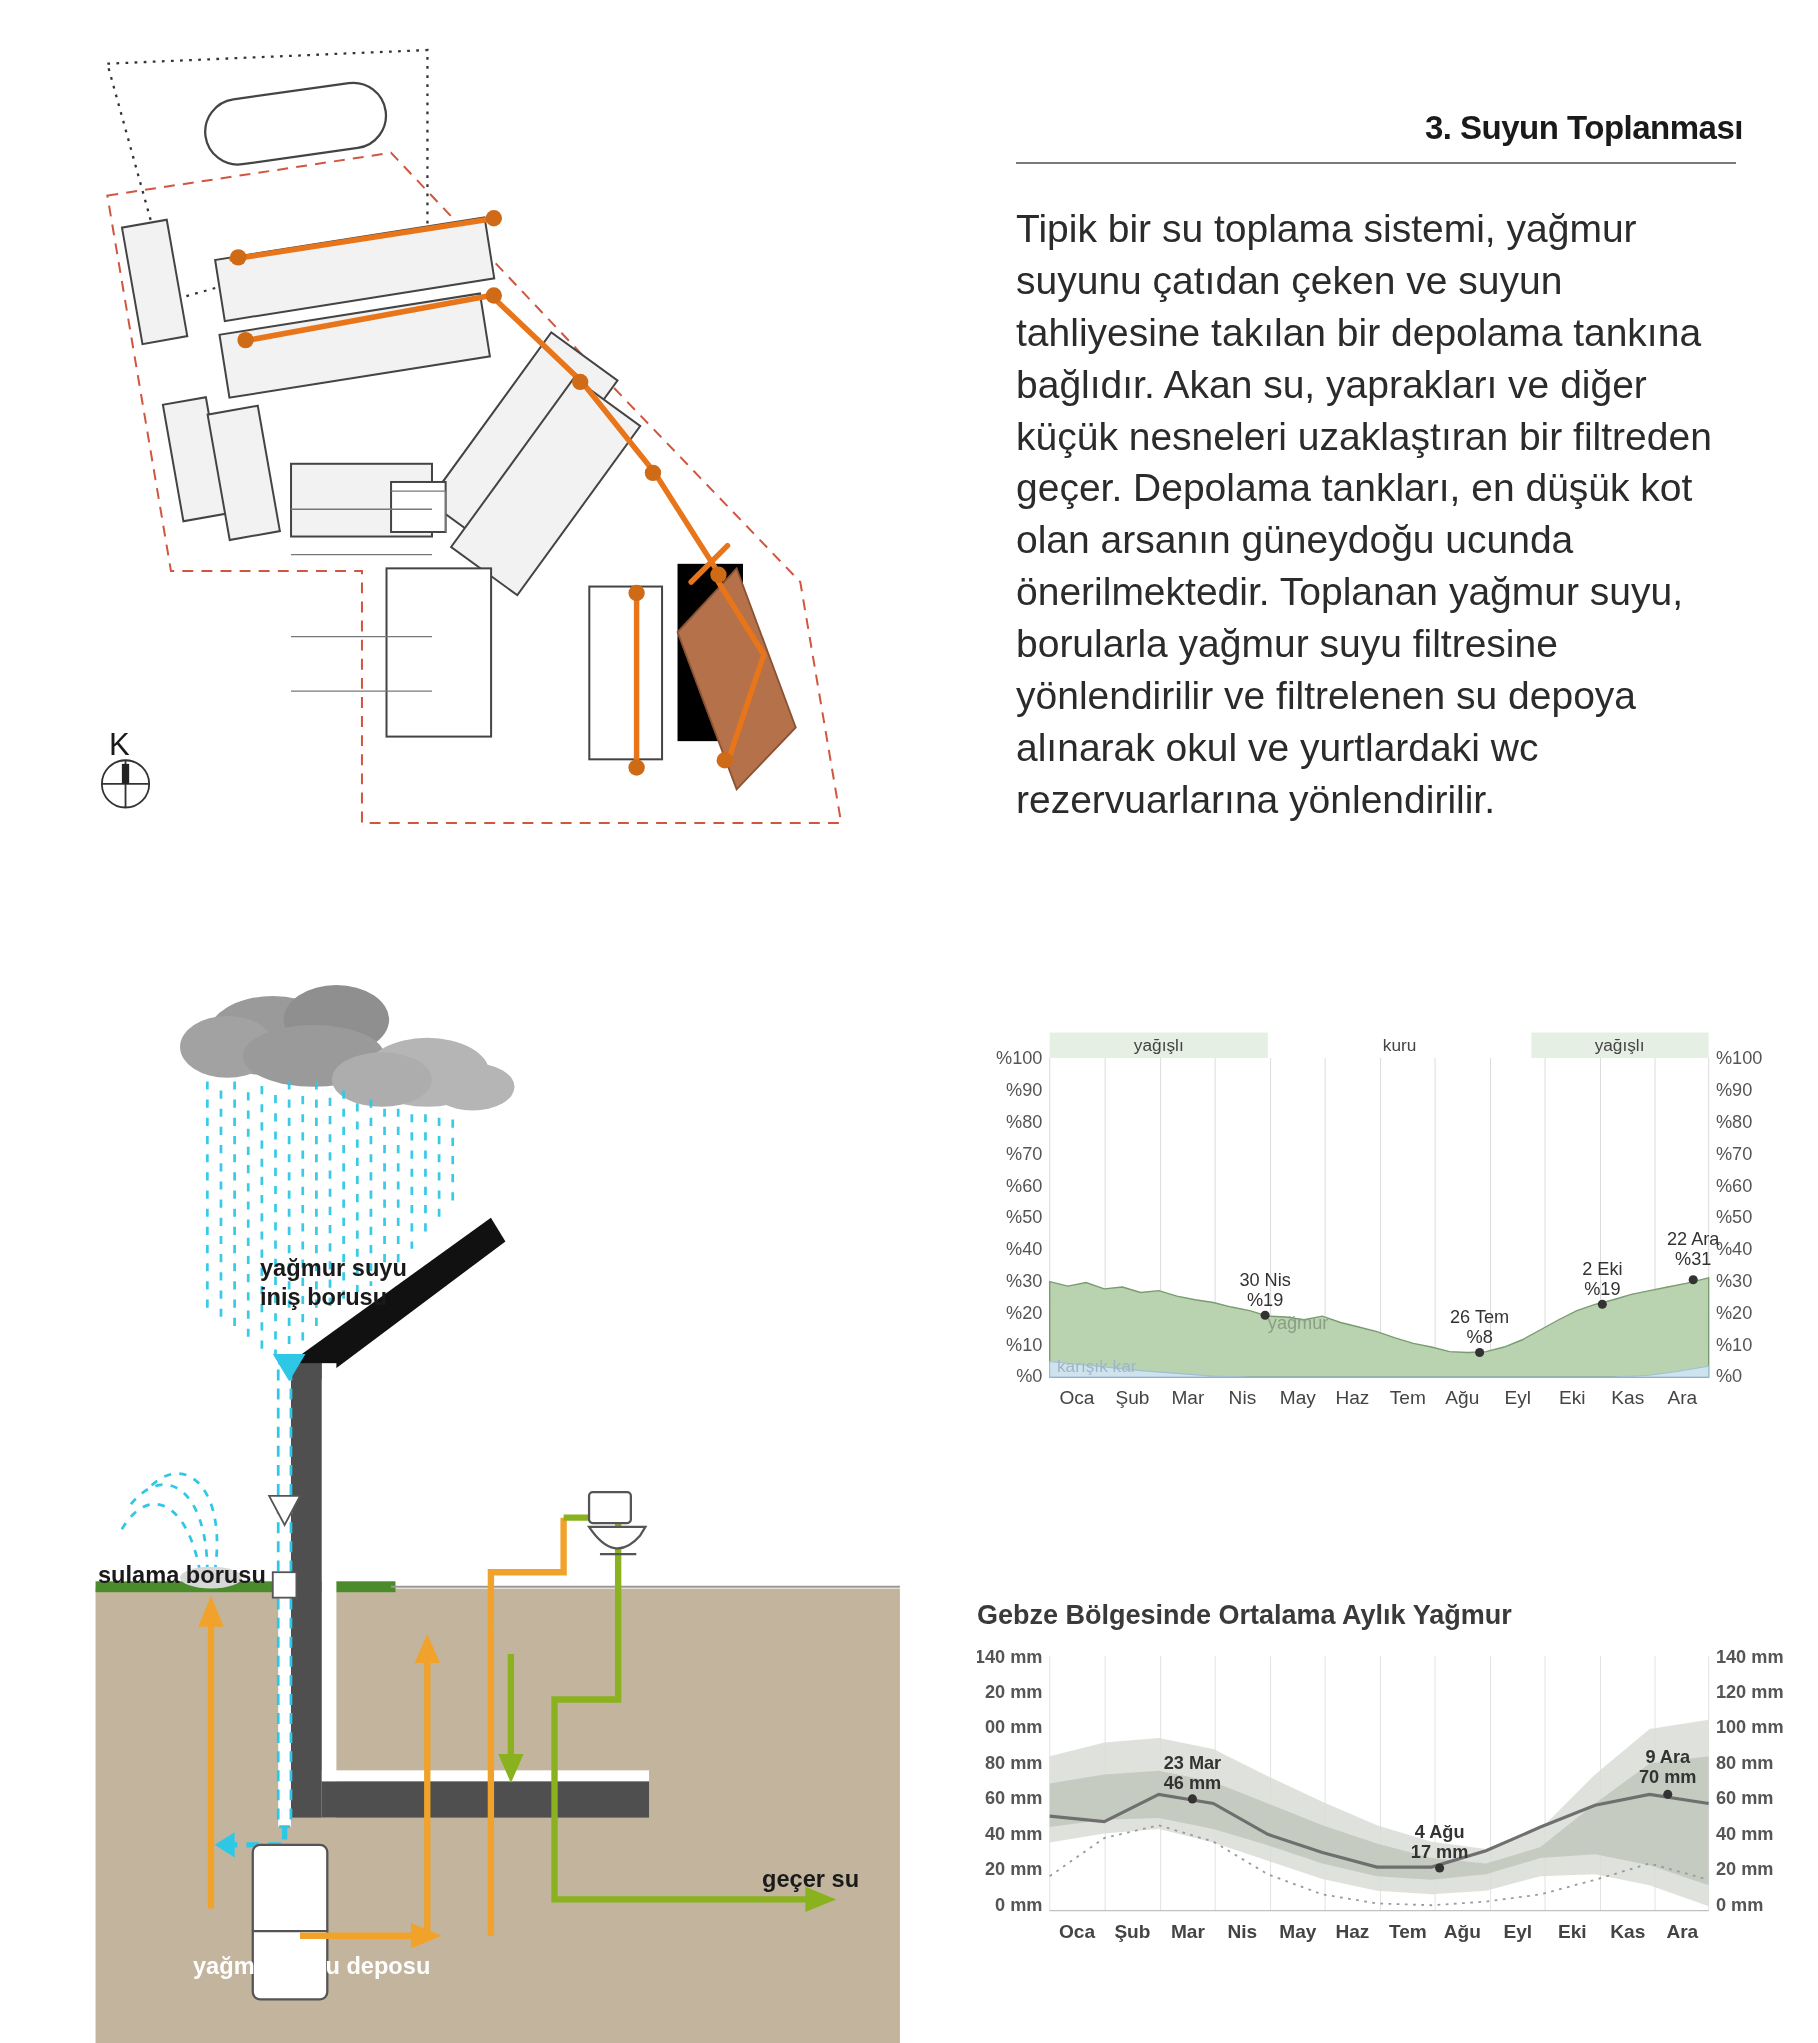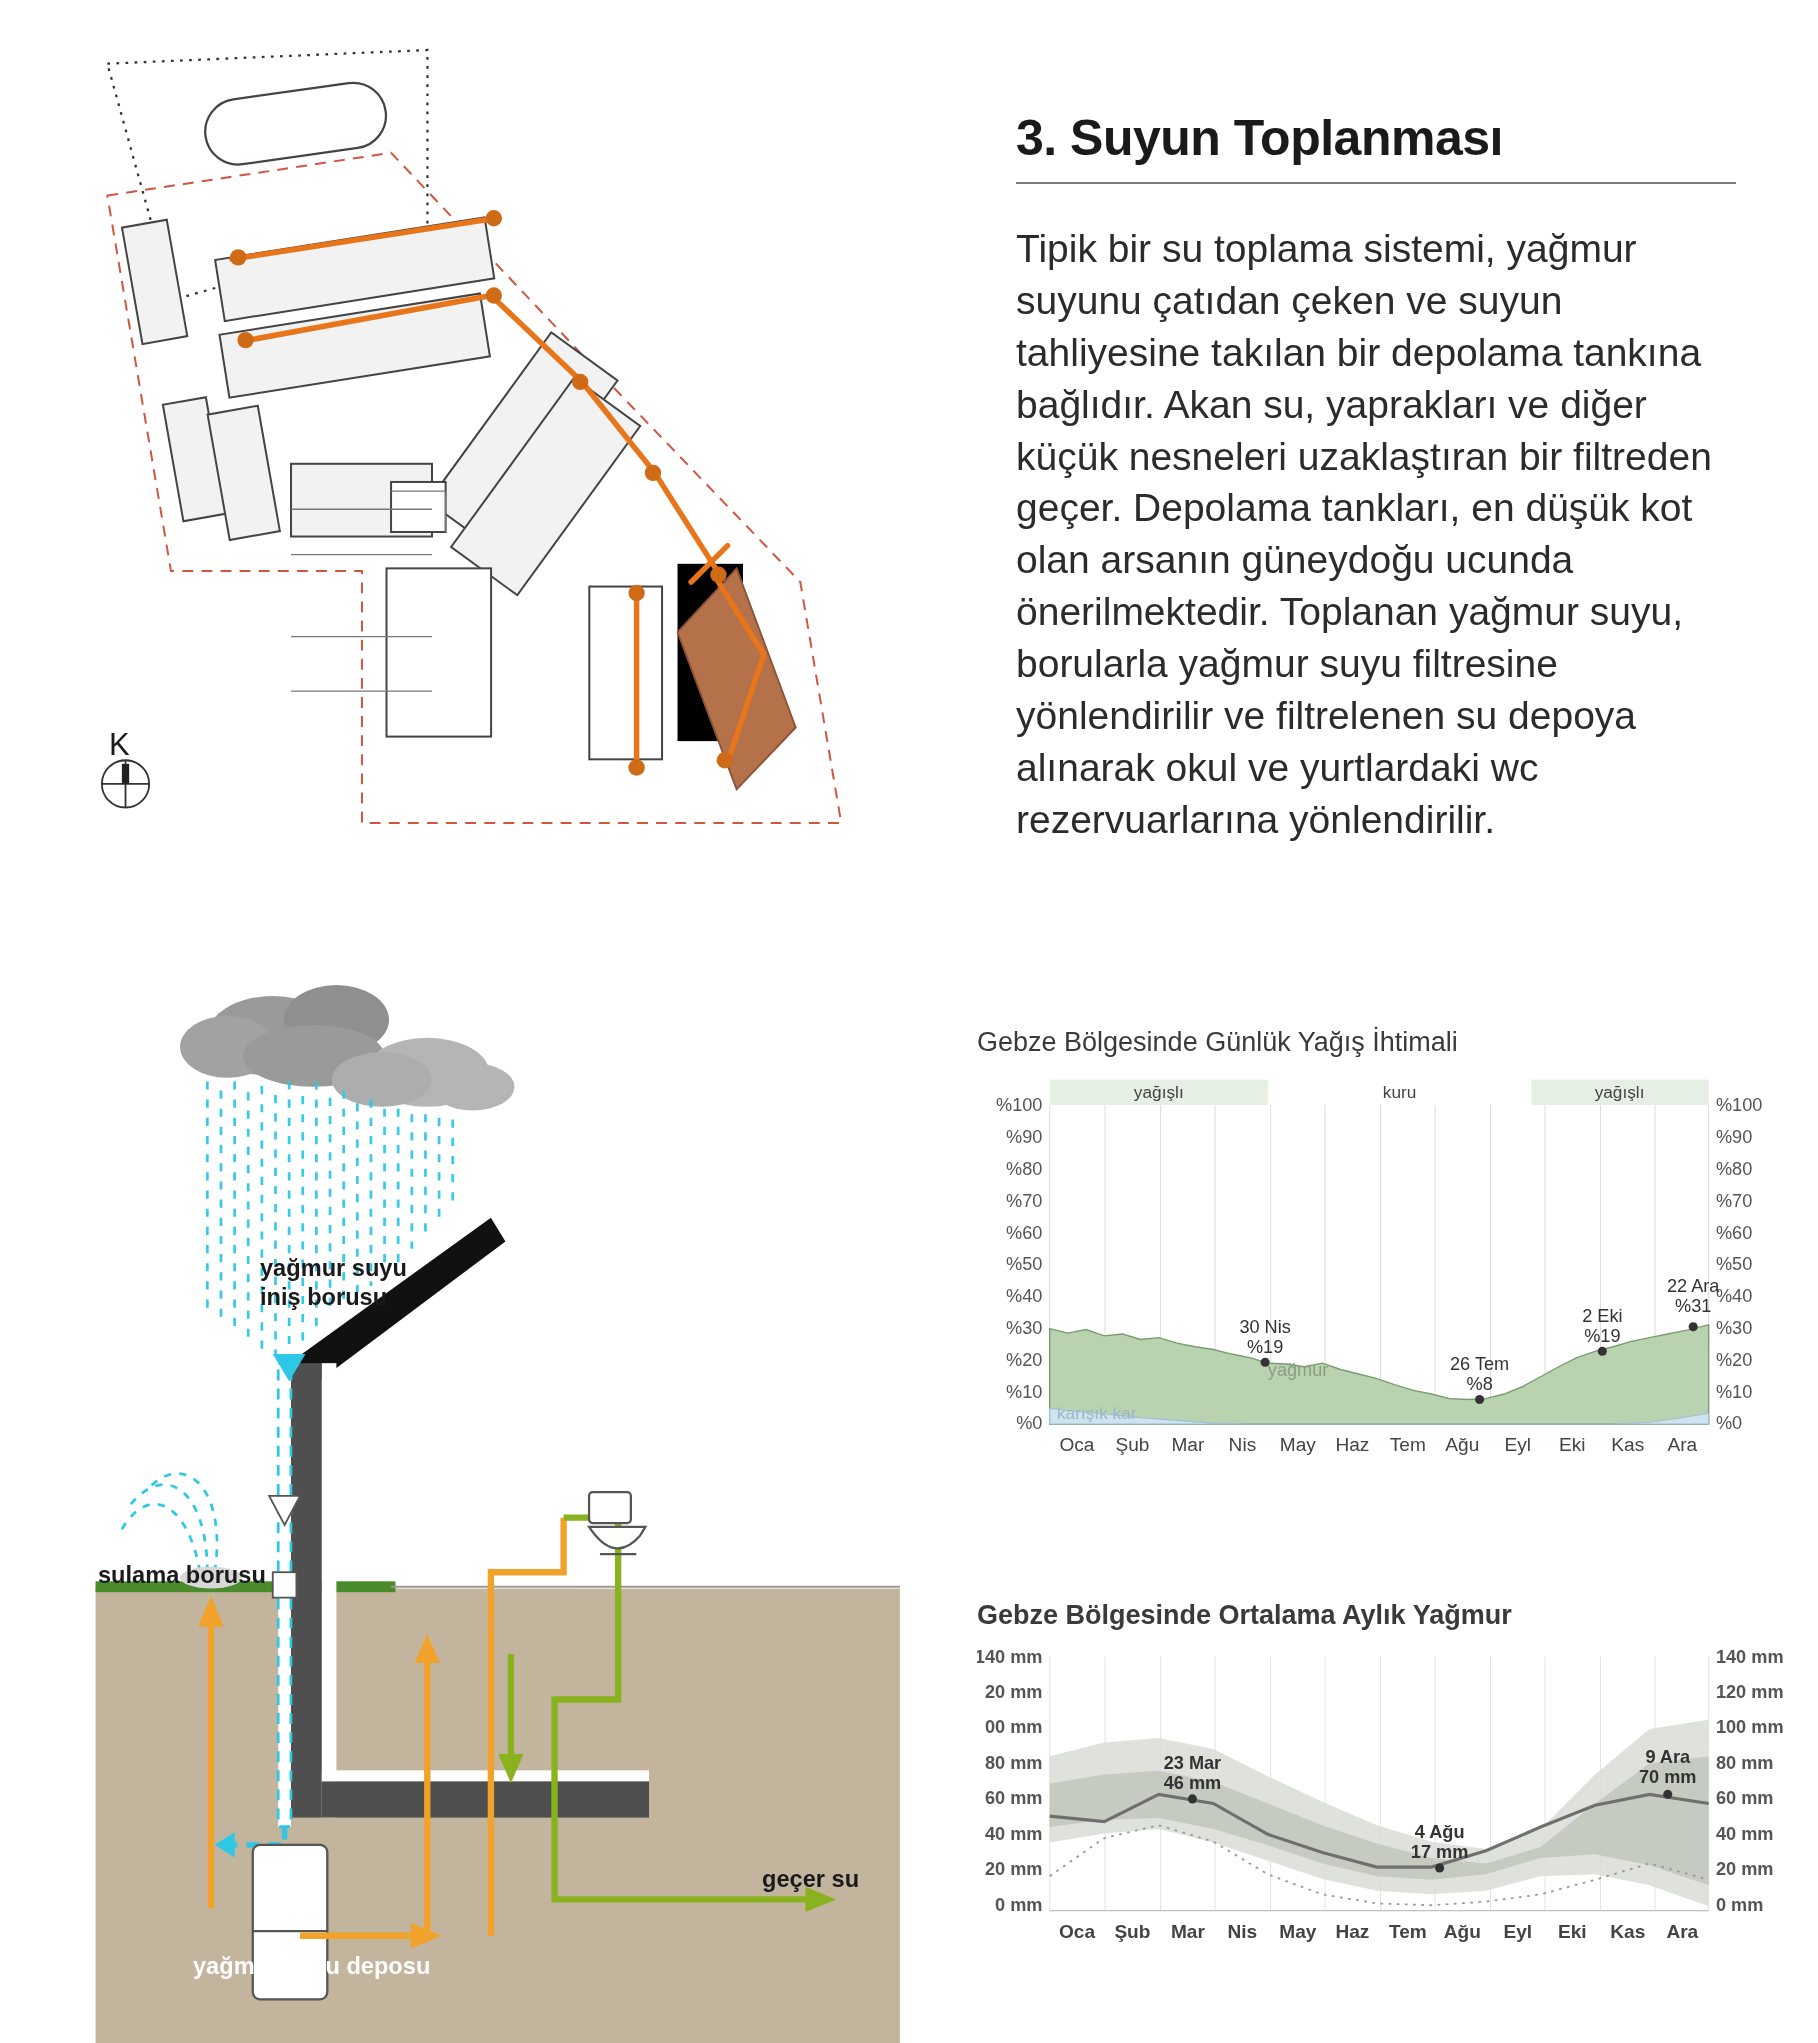--- a/index.html
+++ b/index.html
@@ -17,25 +17,26 @@
   }
 
   
   #text-panel {
     position: absolute;
     left: 1016px;
     top: 109px;
     width: 727px;
   }
   #section-title {
-    font-size: 50px;
+    font-size: 33px;
     font-weight: bold;
     letter-spacing: -0.5px;
     margin: 0 0 14.5px 0;
     color: #1a1a1a;
+    text-align: right;
   }
   #title-rule {
     height: 2.7px;
     background: #7a7a7a;
     width: 720px;
     margin-bottom: 31px;
   }
   #section-body {
     font-size: 39px;
     line-height: 1.33;
@@ -272,21 +273,20 @@
   <div class="sec-label" style="left:260px; top:318px; width:200px;">
     <div>yağmur suyu</div>
     <div>iniş borusu</div>
   </div>
   <div class="sec-label" style="left:98px; top:625px;">sulama borusu</div>
   <div class="sec-label white" style="left:193px; top:1016px;">yağmur suyu deposu</div>
   <div class="sec-label" style="left:762px; top:929px;">geçer su</div>
 </div>
 
 <div class="chart-block" id="chart1">
-  <div class="chart-title">Gebze Bölgesinde Günlük Yağış İhtimali</div>
   <svg width="818" height="491" viewBox="0 0 900 540">
 
     <rect x="80" y="6" width="240" height="28" fill="#e6efe3"></rect>
     <rect x="325" y="6" width="280" height="28" fill="#ffffff"></rect>
     <rect x="610" y="6" width="195" height="28" fill="#e6efe3"></rect>
     <text x="200" y="26" text-anchor="middle" font-size="19" fill="#444">yağışlı</text>
     <text x="465" y="26" text-anchor="middle" font-size="19" fill="#444">kuru</text>
     <text x="707" y="26" text-anchor="middle" font-size="19" fill="#444">yağışlı</text>
 
     <g stroke="#d8d8d8" stroke-width="1">

